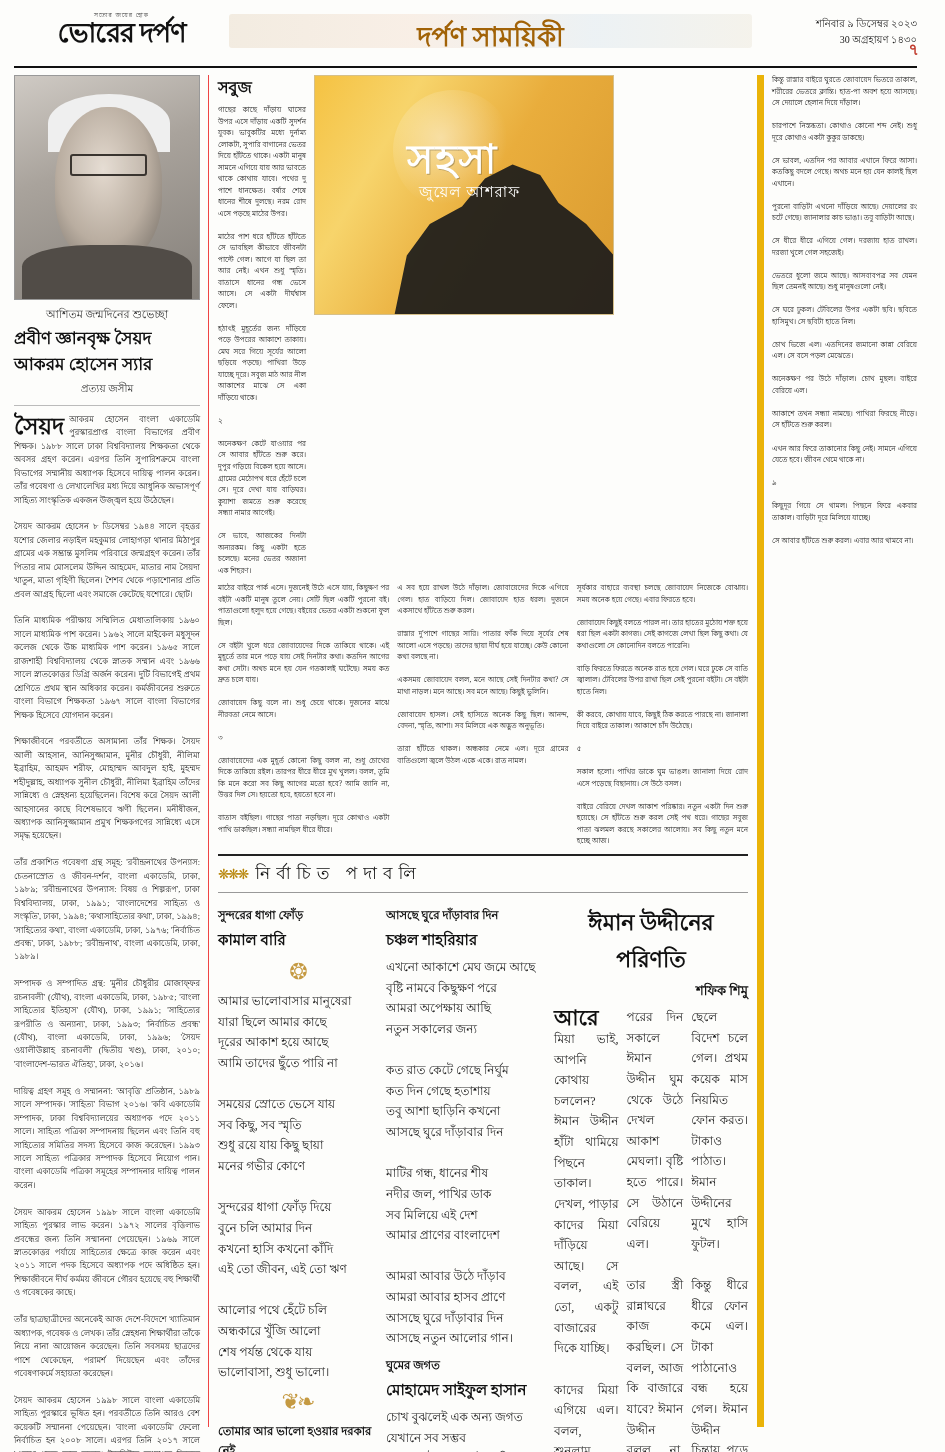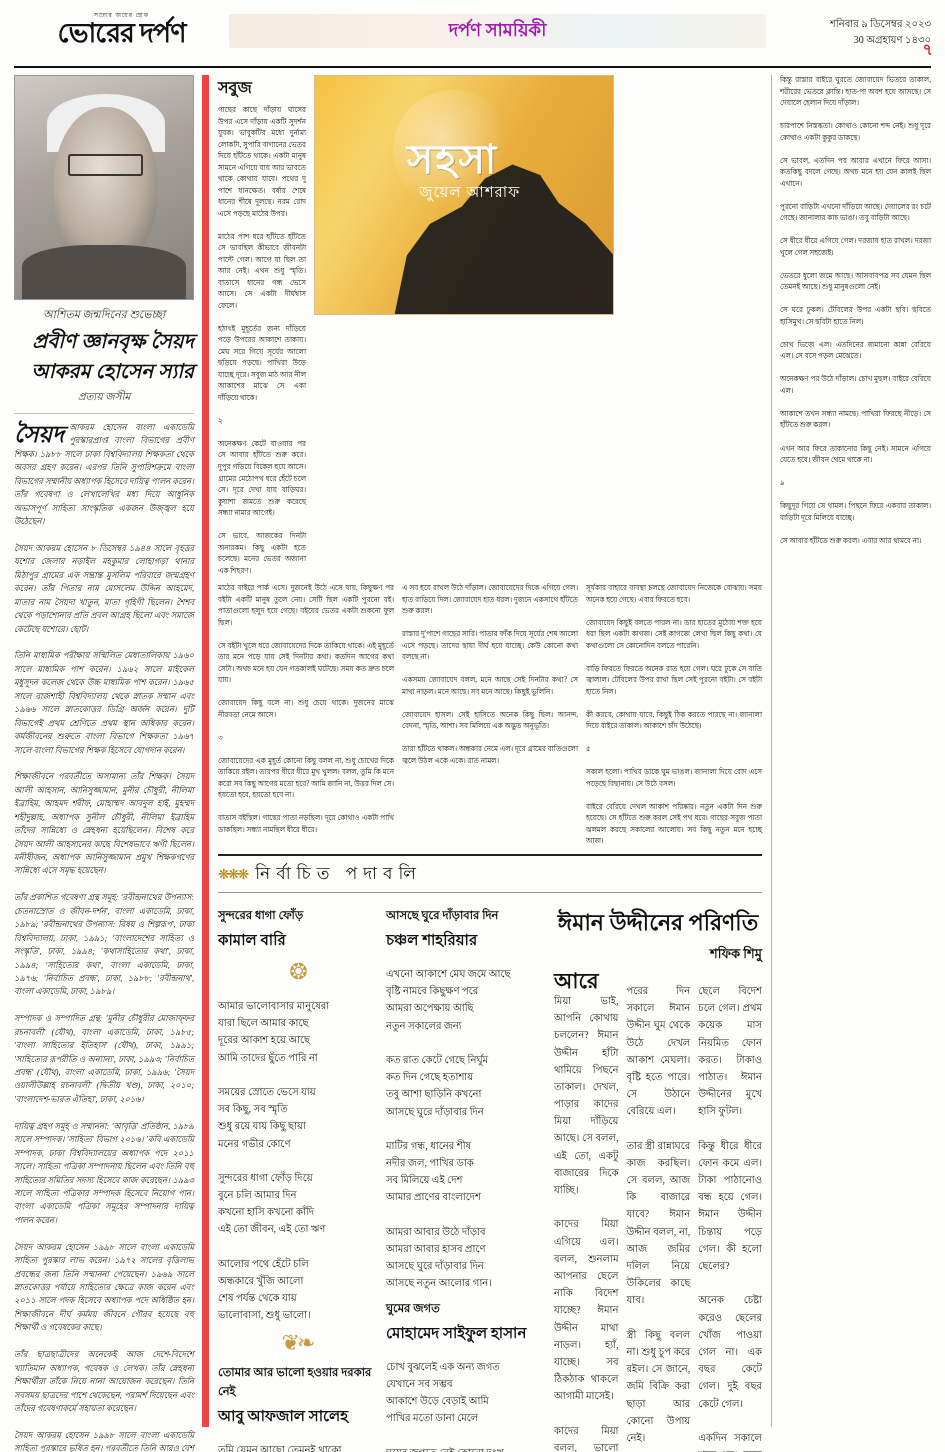--- a/index.html
+++ b/index.html
@@ -7,21 +7,21 @@
   body {
     width: 945px; height: 1452px;
     background:#fff;
     font-family: "Liberation Serif", serif;
     color:#111;
     position:relative;
     overflow:hidden;
   }
   .page {
     width:945px; height:1452px;
-    padding:10px 14px 8px 14px;
+    padding:10px 28px 8px 14px;
     position:relative;
     background:#fdfdfb;
   }
 
   
   .masthead {
     display:flex; align-items:flex-start; justify-content:space-between;
     border-bottom:2px solid #111;
     padding-bottom:4px;
     height:58px;
@@ -39,35 +39,35 @@
   .center-title {
     flex:1; text-align:center; position:relative; padding-top:6px;
   }
   .center-title .band {
     position:absolute; left:0; right:0; top:4px; height:34px;
     background:linear-gradient(90deg,#efe6d8 0%, #f7eadf 35%, #e7eef2 70%, #f2efe6 100%);
     opacity:.75; border-radius:3px;
   }
   .center-title .txt {
     position:relative;
-    font-size:18px; font-weight:bold; color:#a21caf; letter-spacing:0px;
+    font-size:27px; font-weight:bold; color:#a16207; letter-spacing:0px;
   }
   .date-block { width:165px; text-align:right; font-size:10px; line-height:1.55; padding-top:6px; position:relative;}
   .page-num {
     position:absolute; right:-2px; top:28px;
     font-size:16px; font-weight:bold; color:#c0392b;
   }
   .date-block .d1, .date-block .d2 { color:#222; }
 
   
   .content { display:flex; gap:9px; margin-top:7px; height:1352px; }
   .col { }
-  .col-a { width:195px; border-right:7px solid #ef4444; padding-right:8px;font-style:italic; }
+  .col-a { width:195px; border-right:1px solid #ef4444; padding-right:8px; }
   .col-mid { flex:1; }
-  .col-z { width:160px; border-left:1px solid #eab308; padding-left:8px; }
+  .col-z { width:160px; border-left:7px solid #eab308; padding-left:8px; }
 
   
   .photo {
     width:100%; height:225px;
     background:linear-gradient(160deg,#cfcac4 0%, #a9a39c 40%, #85807a 100%);
     border:1px solid #999; position:relative; overflow:hidden;
   }
   .photo .face {
     position:absolute; left:22%; top:14%; width:58%; height:70%;
     background:radial-gradient(ellipse at 45% 40%, #e3d9ce 0%, #b9ada0 55%, #6d6760 100%);
@@ -81,21 +81,21 @@
   .photo .hair {
     position:absolute; left:18%; top:8%; width:66%; height:26%;
     background:#efefef; border-radius:50% 50% 0 0;
   }
   .photo .body {
     position:absolute; left:4%; bottom:0; width:92%; height:24%;
     background:#514c47; border-radius:40% 40% 0 0;
   }
 
   .greet { text-align:center; font-size:11px; margin-top:6px; color:#333; }
-  .hl1 { text-align:right; font-size:20px; font-weight:bold; line-height:1.35; margin-top:3px; }
+  .hl1 { text-align:left; font-size:17px; font-weight:bold; line-height:1.35; margin-top:3px; }
   .by { text-align:center; font-size:10.5px; margin-top:4px; color:#333; }
   .dropcap-word {
     font-size:23px; font-weight:bold; float:left; line-height:1;
     margin:2px 5px 0 0;
   }
   .body-txt {
     font-size:8.3px; line-height:1.62; text-align:justify; color:#1a1a1a;
     margin-top:4px; white-space:pre-line;
   }
   hr.sep { border:0; border-top:1px solid #bbb; margin:7px 0; }
@@ -146,21 +146,21 @@
     display:flex; align-items:center; gap:8px; padding:4px 0;
   }
   .poem-band .orn { font-size:14px; color:#b8860b; letter-spacing:-2px;}
   .poem-band .ttl {
     font-size:17px; font-weight:normal; letter-spacing:6px;
   }
   .poems { display:flex; gap:10px; margin-top:6px; }
   .poem-col { width:158px; }
   .poem-title { font-size:11.5px; font-weight:bold; margin-top:8px;}
   .poem-author { font-size:15px; font-weight:bold; margin-top:2px; margin-bottom:4px;}
-  .poem-body { font-size:10px; line-height:1.72; white-space:pre-line; color:#1d1d1d;margin-top:12px;}
+  .poem-body { font-size:12px; line-height:1.72; white-space:pre-line; color:#1d1d1d;}
   .orn-center { text-align:center; font-size:22px; color:#c59a42; margin:6px 0; letter-spacing:-3px;}
 
   
   .story-wrap { position:relative; }
   .illus {
     width:100%; height:186px; position:relative; overflow:hidden;
     background:linear-gradient(180deg,#ffffff 0%, #fdf6ec 60%, #f6ead8 100%);
     border-bottom:1px solid #ddd;
   }
   .illus .smear1 { position:absolute; left:0; top:12px; width:120px; height:60px;

